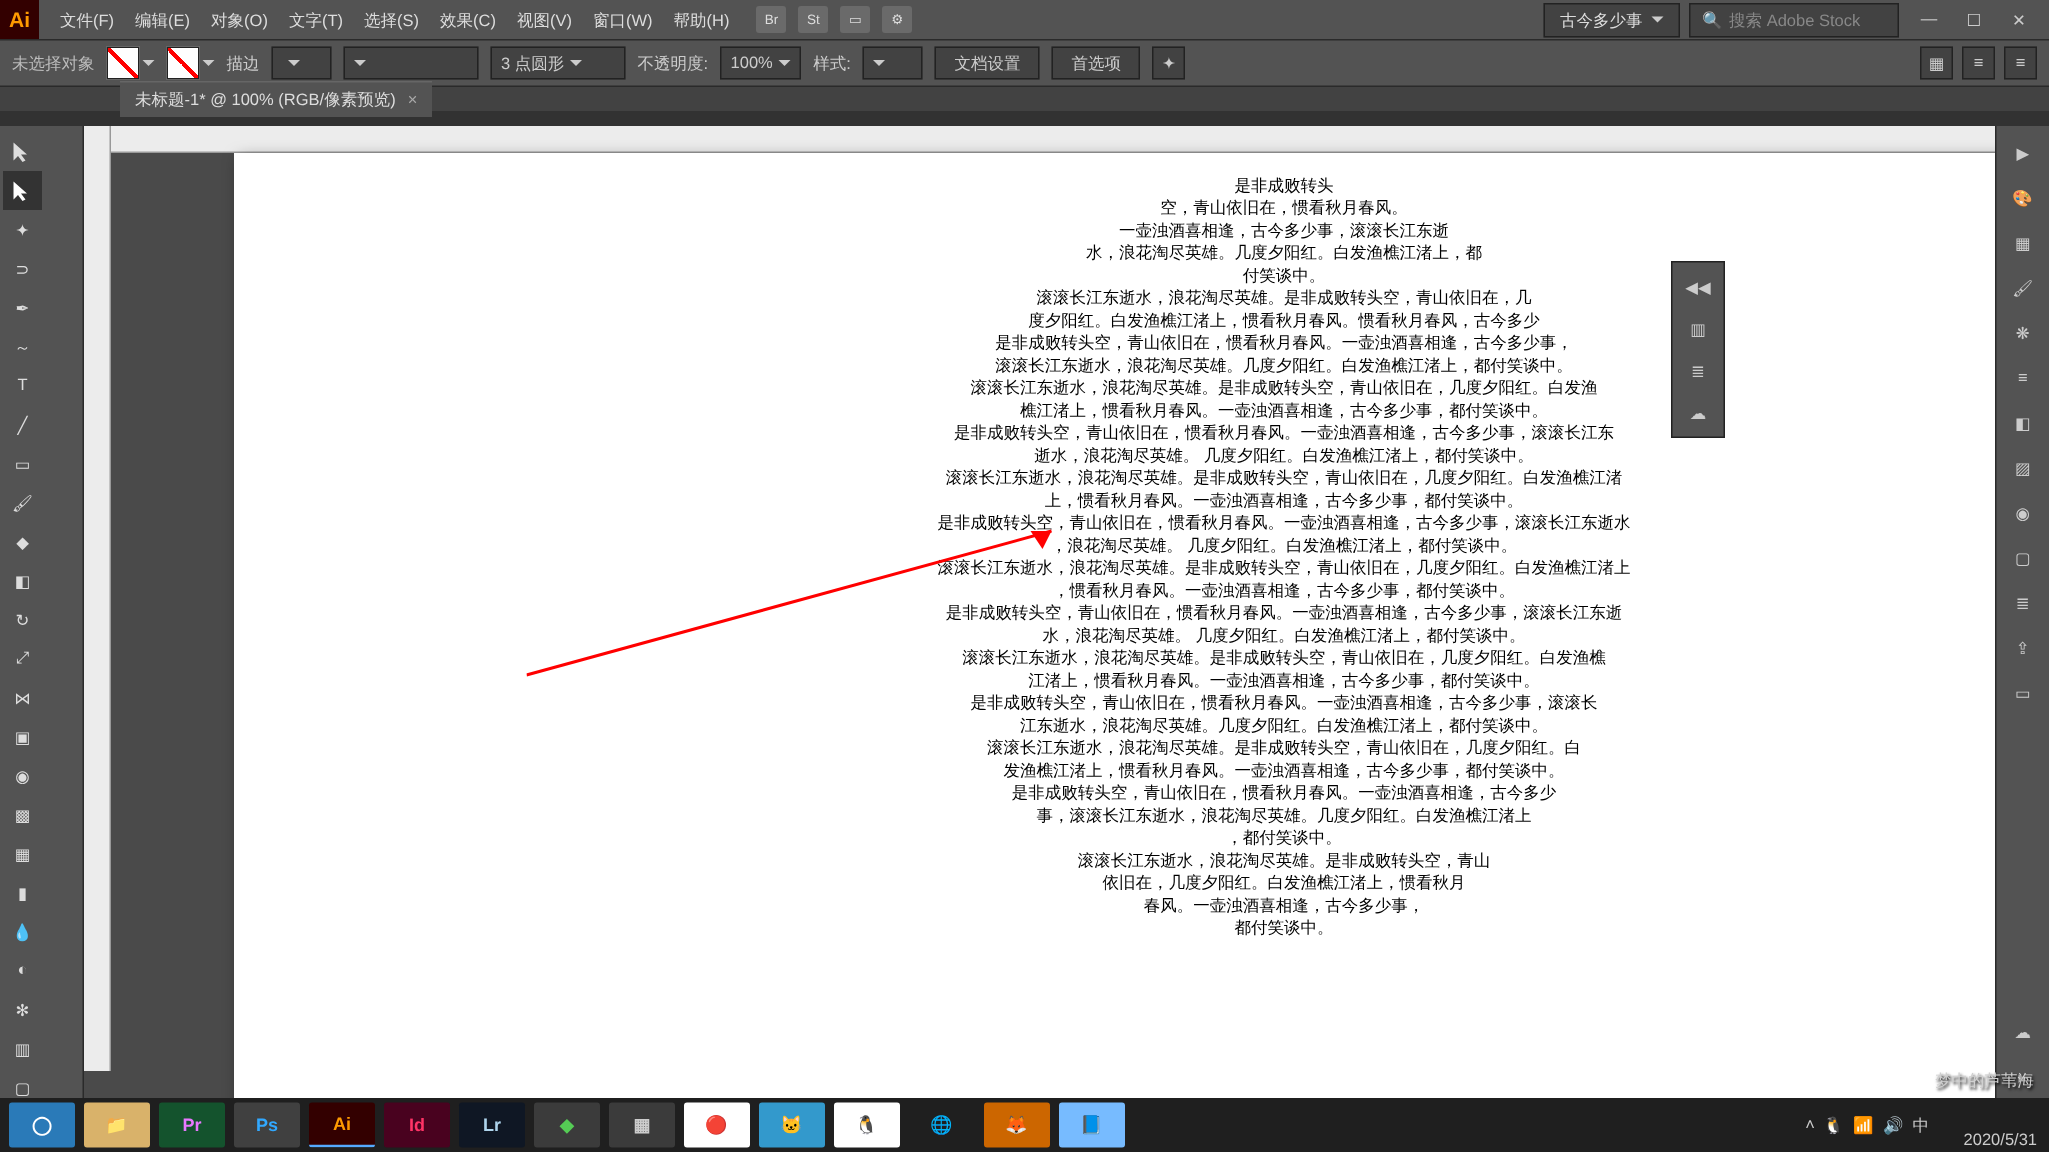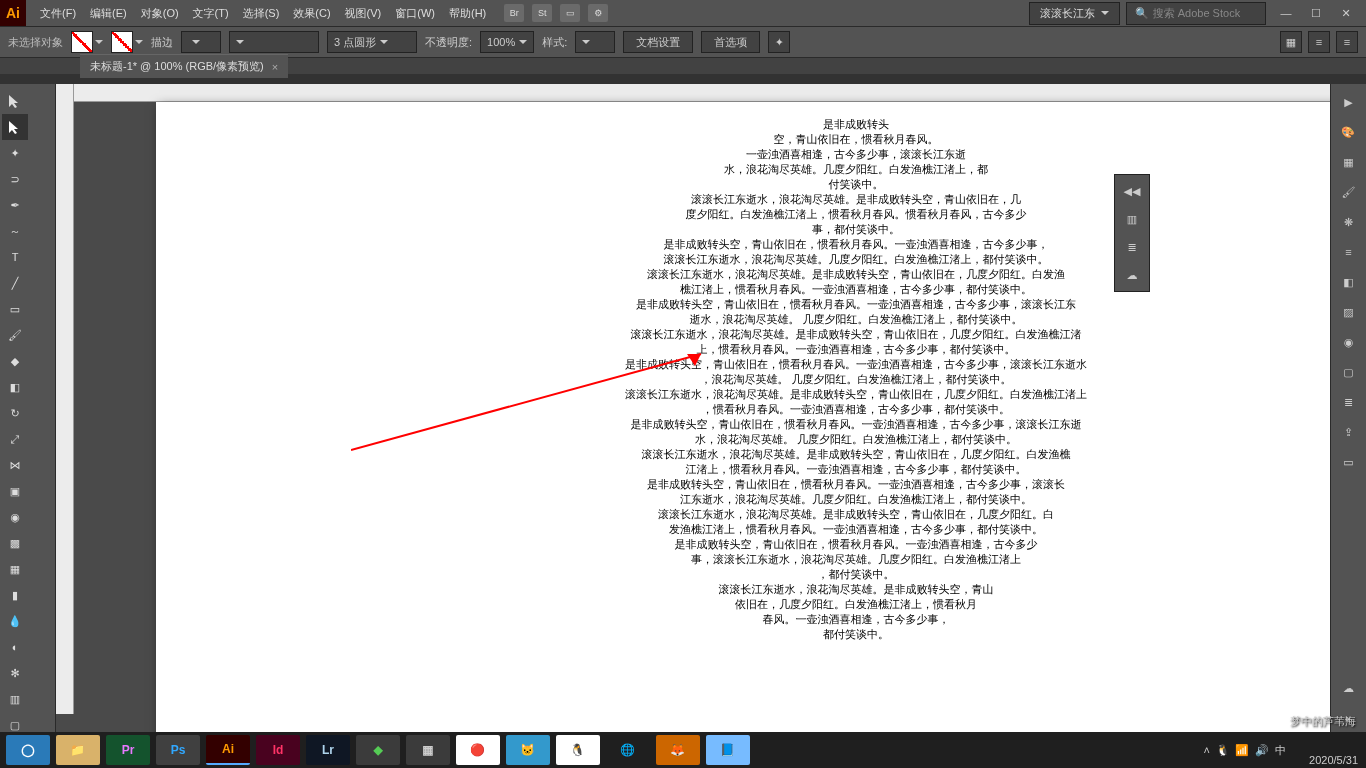--- a/index.html
+++ b/index.html
@@ -74,21 +74,21 @@
     <span>帮助(H)</span>
   </div>
   <div class="menu-icons">
     <div class="micon">Br</div>
     <div class="micon">St</div>
     <div class="micon">▭</div>
     <div class="micon">⚙</div>
   </div>
   <div class="menubar-right">
     <div class="basic-dropdown">
-      <span>滚滚长江东</span>
+      <span>古今多少事</span>
       <span class="caret"></span>
     </div>
     <div class="search-box">
       <span>🔍</span>
       <span>搜索 Adobe Stock</span>
     </div>
     <div class="win-controls">
       <span>—</span>
       <span>☐</span>
       <span>✕</span>
@@ -190,21 +190,20 @@
     <div class="ruler-h"></div>
     <div class="artboard">
       <div class="text-shape" id="poem">
           <p>是非成败转头</p>
           <p>空，青山依旧在，惯看秋月春风。</p>
           <p>一壶浊酒喜相逢，古今多少事，滚滚长江东逝</p>
           <p>水，浪花淘尽英雄。几度夕阳红。白发渔樵江渚上，都</p>
           <p>付笑谈中。</p>
           <p>滚滚长江东逝水，浪花淘尽英雄。是非成败转头空，青山依旧在，几</p>
           <p>度夕阳红。白发渔樵江渚上，惯看秋月春风。惯看秋月春风，古今多少</p>
-          <p>事，都付笑谈中。</p>
           <p>是非成败转头空，青山依旧在，惯看秋月春风。一壶浊酒喜相逢，古今多少事，</p>
           <p>滚滚长江东逝水，浪花淘尽英雄。几度夕阳红。白发渔樵江渚上，都付笑谈中。</p>
           <p>滚滚长江东逝水，浪花淘尽英雄。是非成败转头空，青山依旧在，几度夕阳红。白发渔</p>
           <p>樵江渚上，惯看秋月春风。一壶浊酒喜相逢，古今多少事，都付笑谈中。</p>
           <p>是非成败转头空，青山依旧在，惯看秋月春风。一壶浊酒喜相逢，古今多少事，滚滚长江东</p>
           <p>逝水，浪花淘尽英雄。 几度夕阳红。白发渔樵江渚上，都付笑谈中。</p>
           <p>滚滚长江东逝水，浪花淘尽英雄。是非成败转头空，青山依旧在，几度夕阳红。白发渔樵江渚</p>
           <p>上，惯看秋月春风。一壶浊酒喜相逢，古今多少事，都付笑谈中。</p>
           <p>是非成败转头空，青山依旧在，惯看秋月春风。一壶浊酒喜相逢，古今多少事，滚滚长江东逝水</p>
           <p>，浪花淘尽英雄。 几度夕阳红。白发渔樵江渚上，都付笑谈中。</p>

